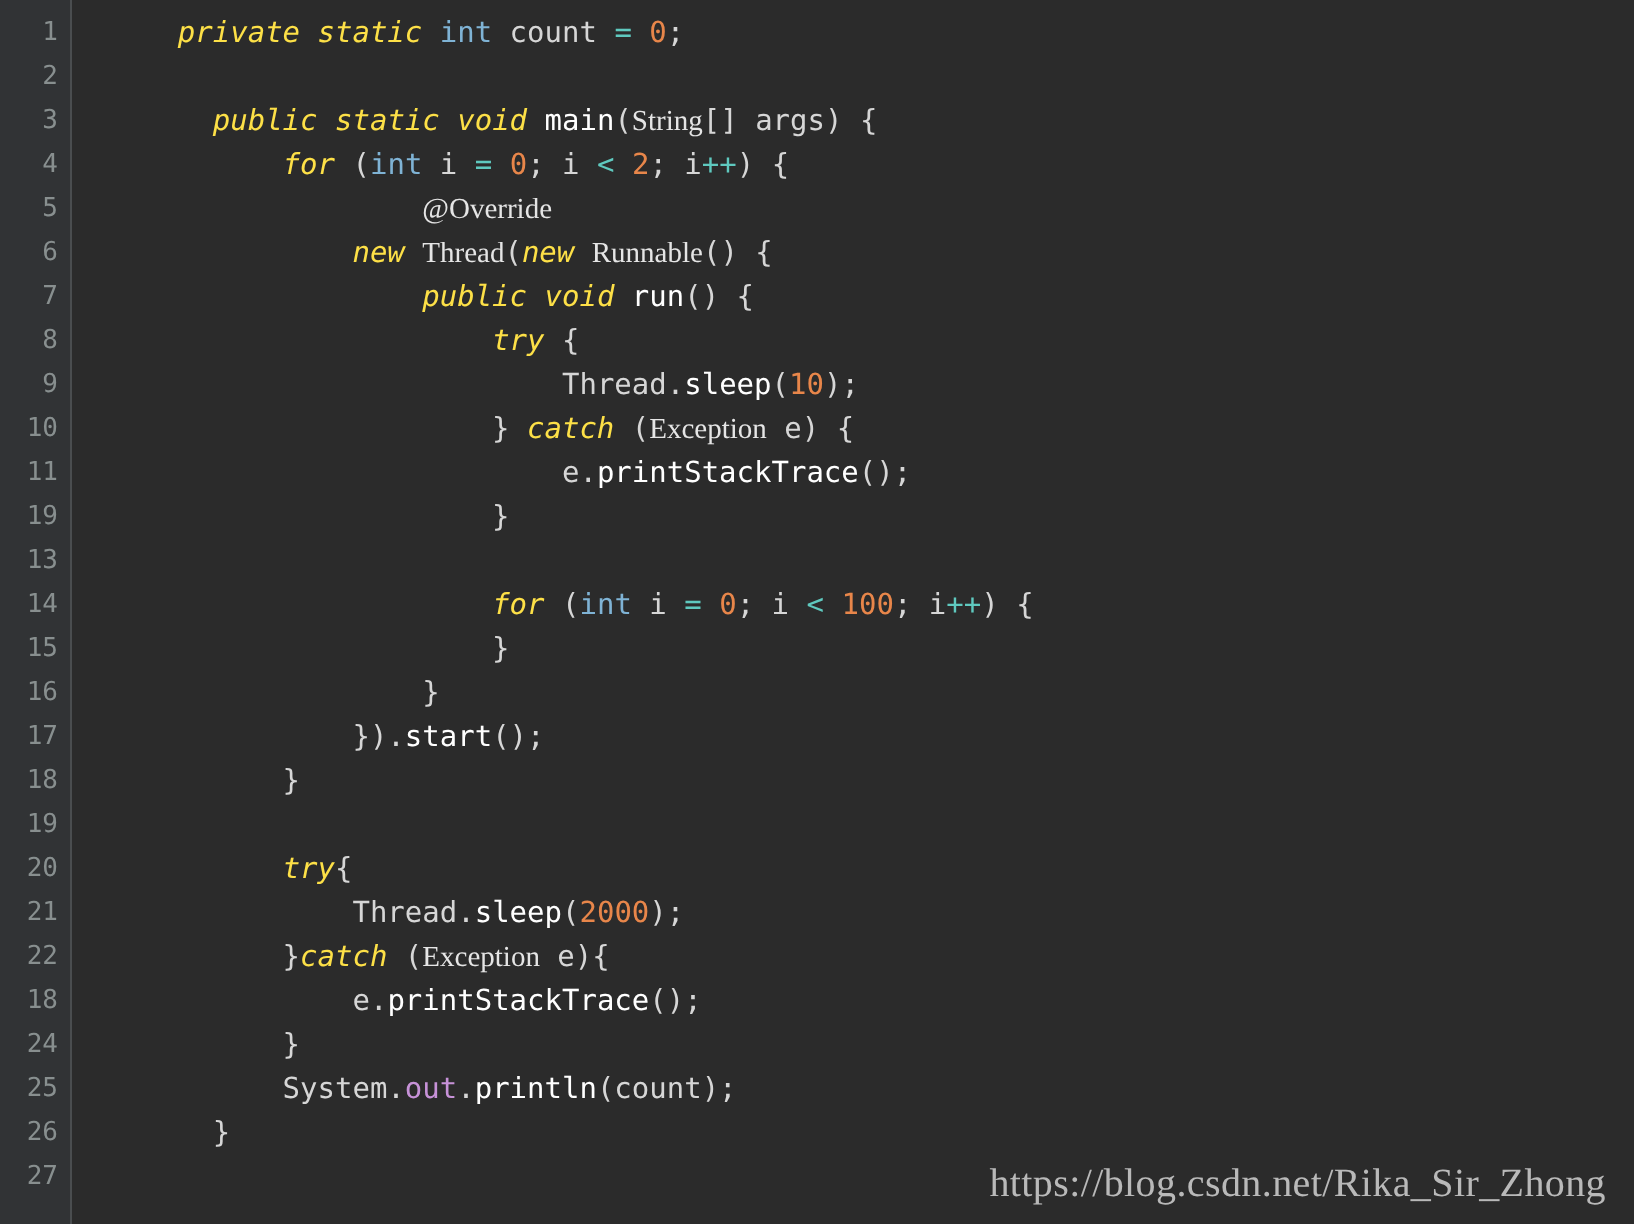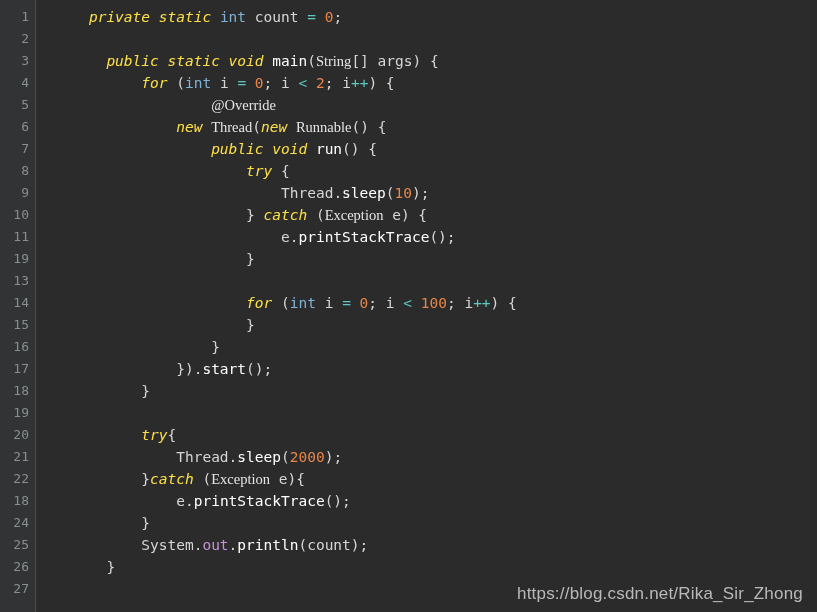--- a/index.html
+++ b/index.html
@@ -76,22 +76,22 @@
   .num  { color: #e8864a; }      
   .op   { color: #5fc9bf; }      
   .fld  { color: #c792d8; text-align: center; }      
   .cmt  { color: #808080; font-style: italic; }
   .pln  { color: #d6d6d6; }      
   
   .watermark {
     position: absolute;
     right: 14px;
     bottom: 8px;
-    font-family: Liberation Sans, sans-serif;
-    font-size: 17px;
+    font-family: Liberation Serif, serif;
+    font-size: 20px;
     color: #b9b9b9;
     letter-spacing: 0.2px;
     user-select: none;
   }
 </style>
 </head>
 <body>
 
 <div id="screenshot">
   <div class="editor">

